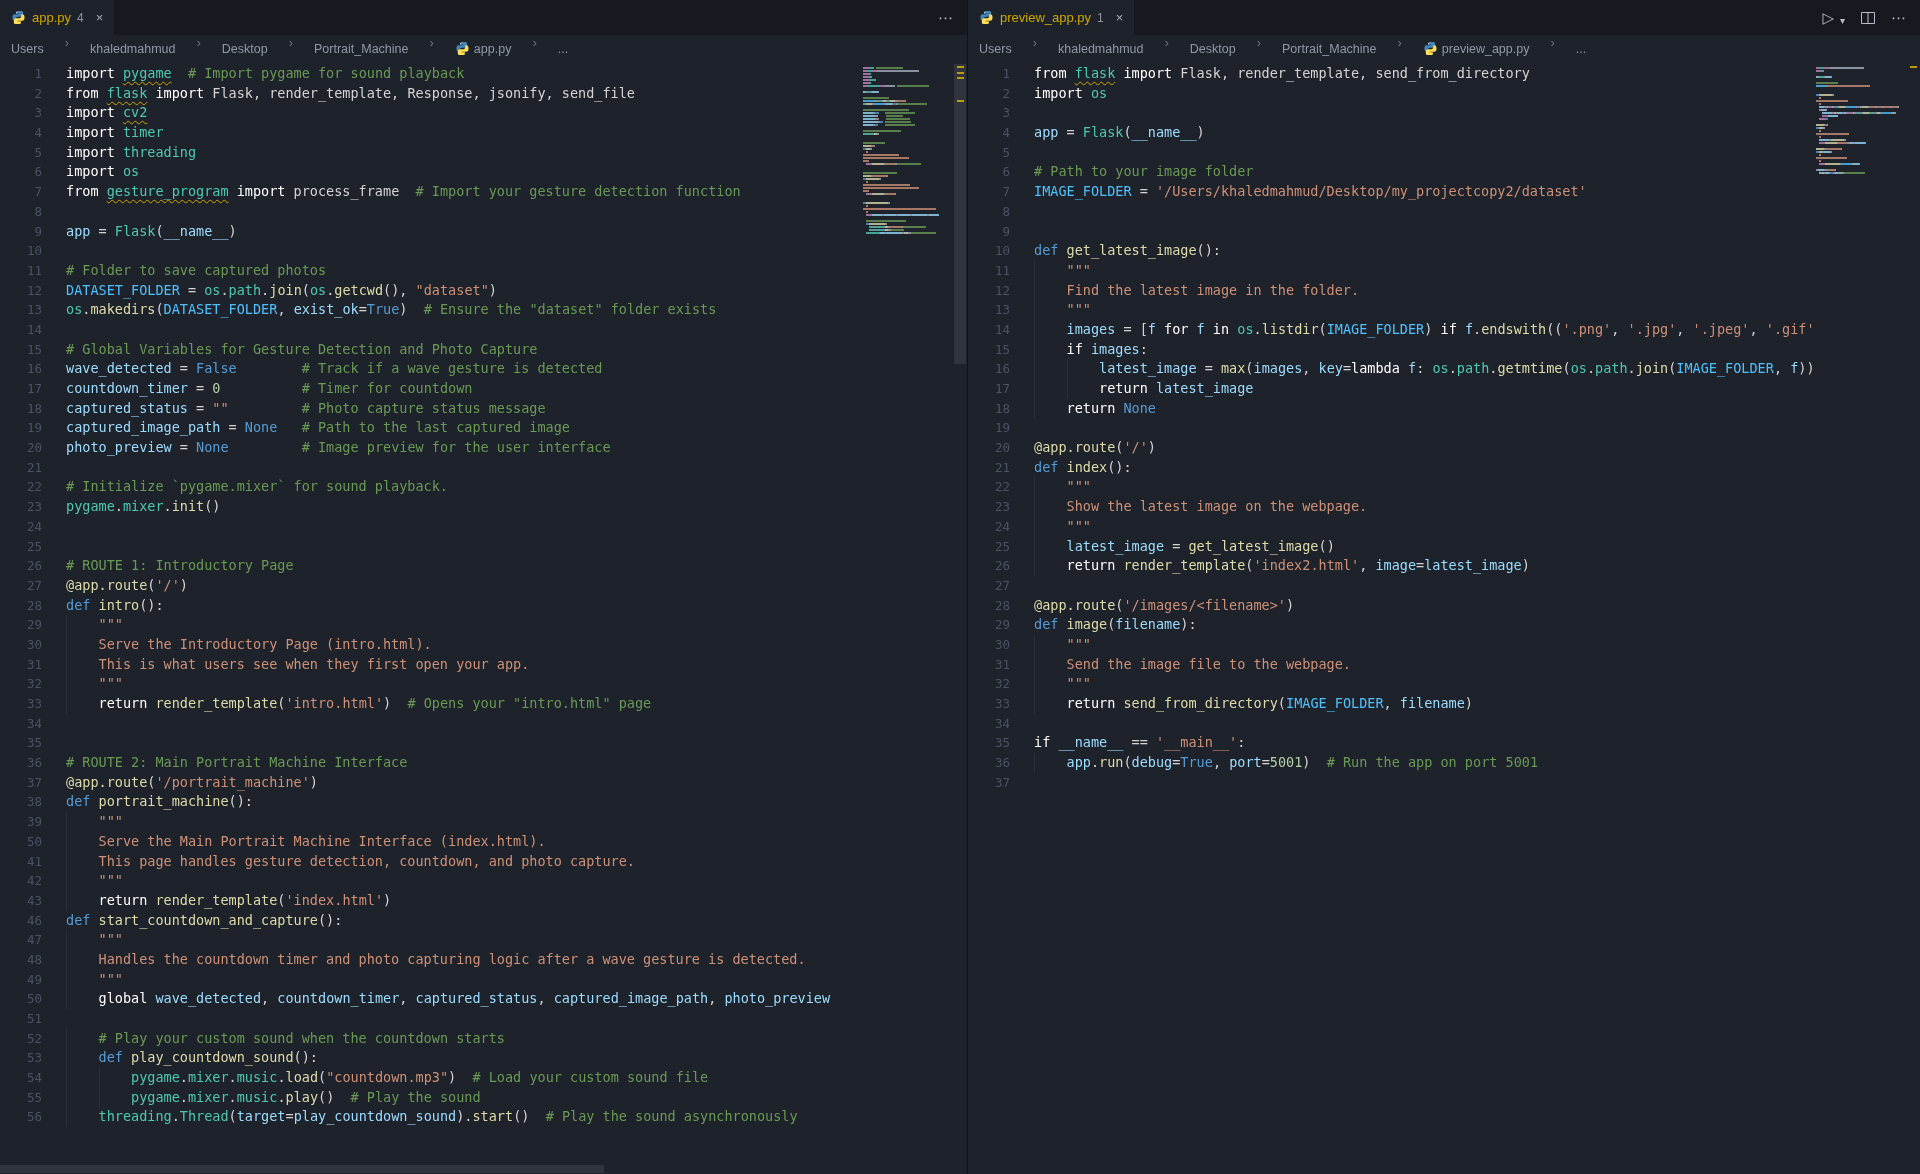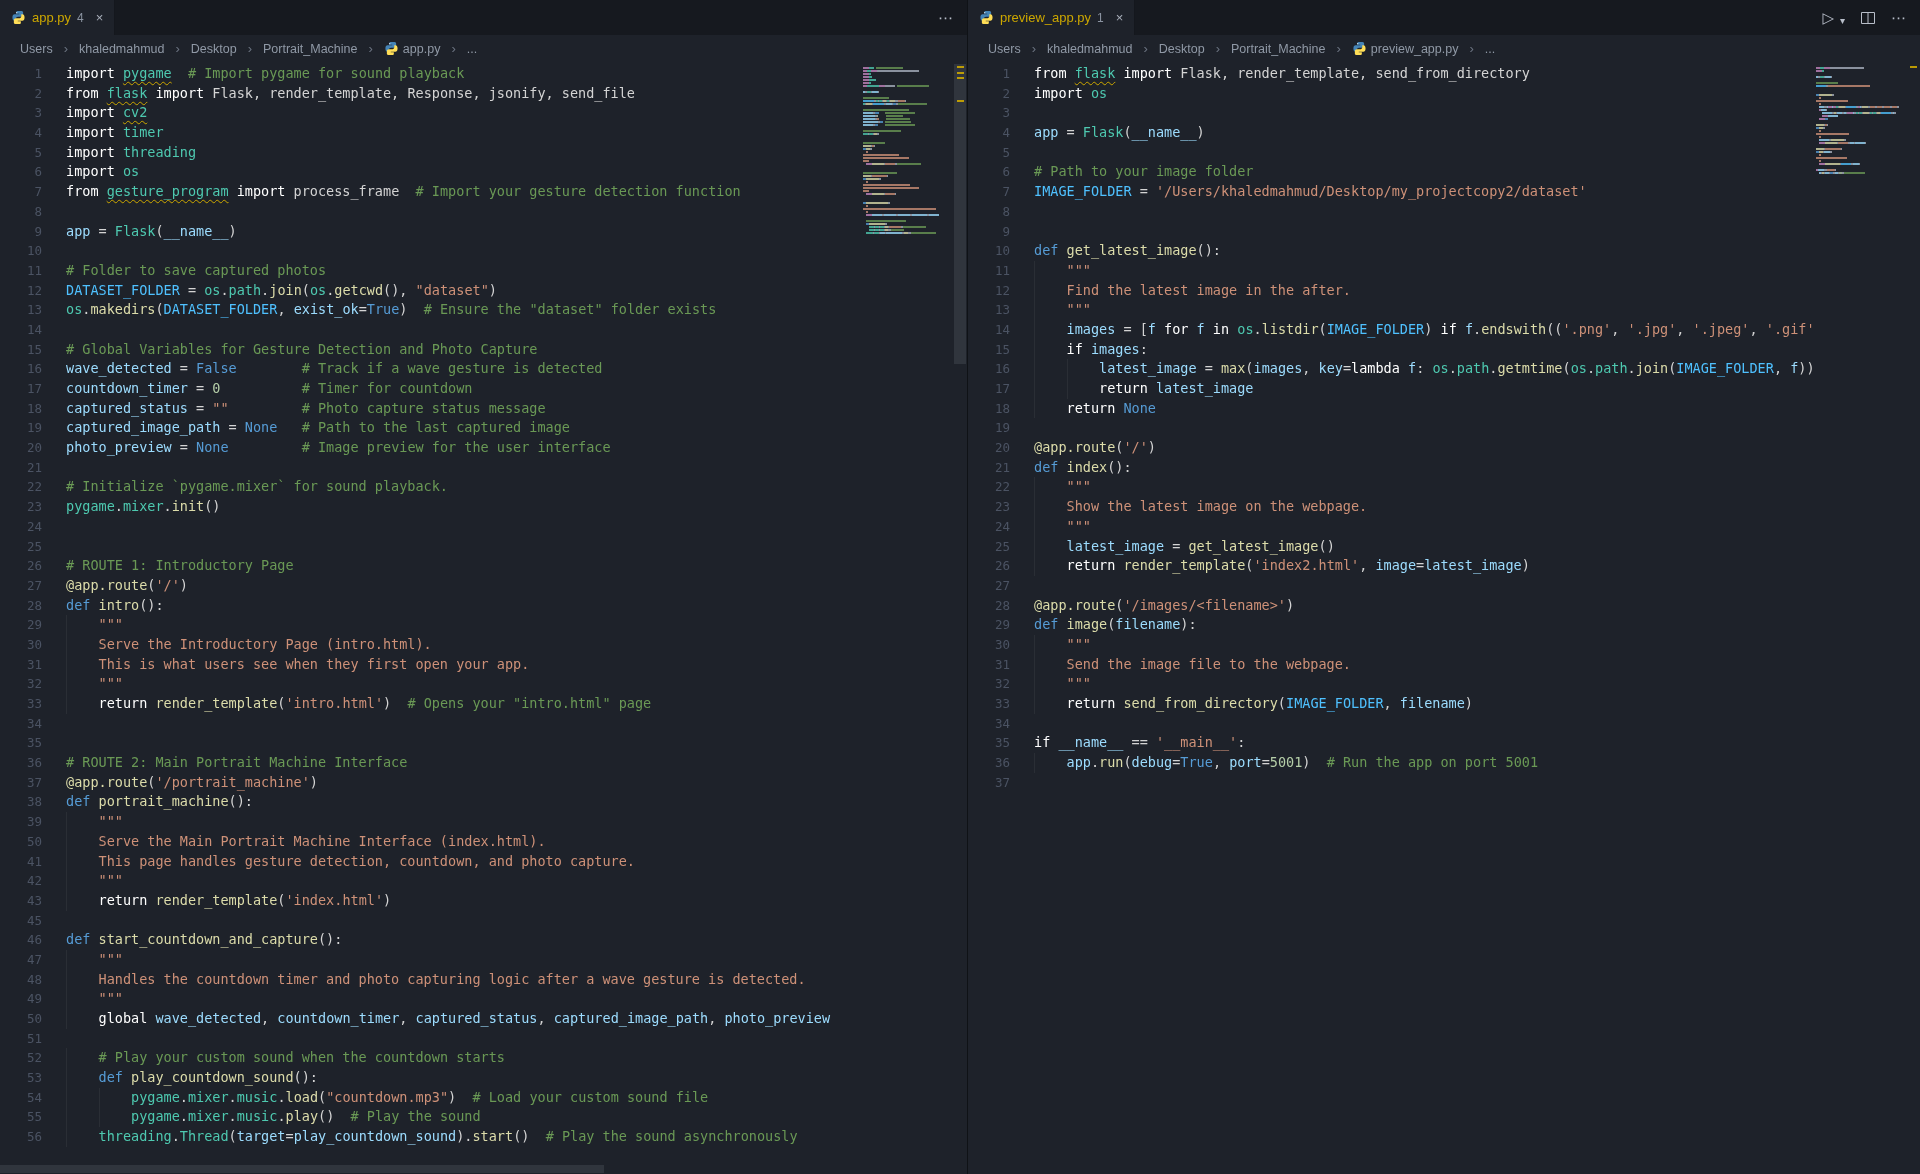--- a/index.html
+++ b/index.html
@@ -10,21 +10,21 @@
   .group-left{width:967px}
   .group-right{flex:1;border-left:1px solid #0f1216}
   .tabbar{flex:0 0 35px;height:35px;background:#16191f;display:flex;align-items:stretch;justify-content:space-between}
   .tab{display:flex;align-items:center;gap:6px;padding:0 11px;background:#1e222a;cursor:pointer;border-right:1px solid #14171d}
   .tab-label{font-size:13px;color:#cca700;white-space:nowrap}
   .tab-badge{font-size:12px;color:#8b93a1}
   .tab-close{font-size:13px;color:#a9afbb;margin-left:6px;cursor:pointer}
   .tab-actions{display:flex;align-items:center;gap:15px;padding:0 14px;color:#b8bec9}
   .action{font-size:15px;line-height:1;cursor:pointer;display:inline-flex;align-items:center}
   .action.chev{font-size:10px;margin-left:-9px;margin-top:6px}
-  .crumbs{flex:0 0 27px;height:27px;display:flex;align-items:center;padding-left:20px;font-size:12.5px;color:#9099a6;gap:11px;background:#1e222a;white-space:nowrap}
+  .crumbs{flex:0 0 27px;height:27px;display:flex;padding-left:11px;font-size:12.5px;color:#9099a6;gap:21px;background:#1e222a;white-space:nowrap}
   .crumb{display:inline-flex;align-items:center;gap:4px;cursor:pointer}
   .crumb-sep{color:#6b7380;font-size:13px}
   .py-icon{display:inline-flex;width:15px;height:15px;flex:0 0 15px}
   .editor{flex:1;position:relative;overflow:hidden;background:#1e222a}
   .code{position:absolute;left:0;right:0;top:2px;bottom:0;font-family:"DejaVu Sans Mono",monospace;font-size:13.5px;line-height:19.7px;overflow:hidden}
   .row{display:flex;height:19.7px;white-space:pre}
   .ln{flex:0 0 42px;text-align:right;color:#4b5363;font-size:12.5px;line-height:19.7px;user-select:none}
   .lc{position:relative;padding-left:24px;flex:1}
   .guide{position:absolute;top:0;bottom:0;width:1px;background:rgba(255,255,255,0.055)}
   .tk-d{color:#d4d4d4}
@@ -144,21 +144,20 @@
           <div class="row"><span class="ln">34</span><span class="lc"></span></div>
           <div class="row"><span class="ln">35</span><span class="lc"></span></div>
           <div class="row"><span class="ln">36</span><span class="lc"><span class="tk-com"># ROUTE 2: Main Portrait Machine Interface</span></span></div>
           <div class="row"><span class="ln">37</span><span class="lc"><span class="tk-dec">@app.route</span><span class="tk-d">(</span><span class="tk-str">'/portrait_machine'</span><span class="tk-d">)</span></span></div>
           <div class="row"><span class="ln">38</span><span class="lc"><span class="tk-kw2">def </span><span class="tk-fn">portrait_machine</span><span class="tk-d">():</span></span></div>
           <div class="row"><span class="ln">39</span><span class="lc"><span class="guide" style="left: 24px;"></span><span class="tk-d">    </span><span class="tk-str">"""</span></span></div>
           <div class="row"><span class="ln">50</span><span class="lc"><span class="guide" style="left: 24px;"></span><span class="tk-str">    Serve the Main Portrait Machine Interface (index.html).</span></span></div>
           <div class="row"><span class="ln">41</span><span class="lc"><span class="guide" style="left: 24px;"></span><span class="tk-str">    This page handles gesture detection, countdown, and photo capture.</span></span></div>
           <div class="row"><span class="ln">42</span><span class="lc"><span class="guide" style="left: 24px;"></span><span class="tk-str">    """</span></span></div>
           <div class="row"><span class="ln">43</span><span class="lc"><span class="guide" style="left: 24px;"></span><span class="tk-d">    </span><span class="tk-kw">return </span><span class="tk-fn">render_template</span><span class="tk-d">(</span><span class="tk-str">'index.html'</span><span class="tk-d">)</span></span></div>
-          <div class="row"><span class="ln">45</span><span class="lc"></span></div>
           <div class="row"><span class="ln">46</span><span class="lc"><span class="tk-kw2">def </span><span class="tk-fn">start_countdown_and_capture</span><span class="tk-d">():</span></span></div>
           <div class="row"><span class="ln">47</span><span class="lc"><span class="guide" style="left: 24px;"></span><span class="tk-d">    </span><span class="tk-str">"""</span></span></div>
           <div class="row"><span class="ln">48</span><span class="lc"><span class="guide" style="left: 24px;"></span><span class="tk-str">    Handles the countdown timer and photo capturing logic after a wave gesture is detected.</span></span></div>
           <div class="row"><span class="ln">49</span><span class="lc"><span class="guide" style="left: 24px;"></span><span class="tk-d">    </span><span class="tk-str">"""</span></span></div>
           <div class="row"><span class="ln">50</span><span class="lc"><span class="guide" style="left: 24px;"></span><span class="tk-d">    </span><span class="tk-kw">global </span><span class="tk-var">wave_detected</span><span class="tk-d">, </span><span class="tk-var">countdown_timer</span><span class="tk-d">, </span><span class="tk-var">captured_status</span><span class="tk-d">, </span><span class="tk-var">captured_image_path</span><span class="tk-d">, </span><span class="tk-var">photo_preview</span></span></div>
           <div class="row"><span class="ln">51</span><span class="lc"></span></div>
           <div class="row"><span class="ln">52</span><span class="lc"><span class="guide" style="left: 24px;"></span><span class="tk-d">    </span><span class="tk-com"># Play your custom sound when the countdown starts</span></span></div>
           <div class="row"><span class="ln">53</span><span class="lc"><span class="guide" style="left: 24px;"></span><span class="tk-d">    </span><span class="tk-kw2">def </span><span class="tk-fn">play_countdown_sound</span><span class="tk-d">():</span></span></div>
           <div class="row"><span class="ln">54</span><span class="lc"><span class="guide" style="left: 24px;"></span><span class="guide" style="left: 56.52px;"></span><span class="tk-d">        </span><span class="tk-mod">pygame</span><span class="tk-d">.</span><span class="tk-mod">mixer</span><span class="tk-d">.</span><span class="tk-mod">music</span><span class="tk-d">.</span><span class="tk-fn">load</span><span class="tk-d">(</span><span class="tk-str">"countdown.mp3"</span><span class="tk-d">)  </span><span class="tk-com"># Load your custom sound file</span></span></div>
           <div class="row"><span class="ln">55</span><span class="lc"><span class="guide" style="left: 24px;"></span><span class="guide" style="left: 56.52px;"></span><span class="tk-d">        </span><span class="tk-mod">pygame</span><span class="tk-d">.</span><span class="tk-mod">mixer</span><span class="tk-d">.</span><span class="tk-mod">music</span><span class="tk-d">.</span><span class="tk-fn">play</span><span class="tk-d">()  </span><span class="tk-com"># Play the sound</span></span></div>
@@ -302,21 +301,21 @@
           <div class="row"><span class="ln">2</span><span class="lc"><span class="tk-kw">import </span><span class="tk-mod">os</span></span></div>
           <div class="row"><span class="ln">3</span><span class="lc"></span></div>
           <div class="row"><span class="ln">4</span><span class="lc"><span class="tk-var">app</span><span class="tk-d"> = </span><span class="tk-cls">Flask</span><span class="tk-d">(</span><span class="tk-var">__name__</span><span class="tk-d">)</span></span></div>
           <div class="row"><span class="ln">5</span><span class="lc"></span></div>
           <div class="row"><span class="ln">6</span><span class="lc"><span class="tk-com"># Path to your image folder</span></span></div>
           <div class="row"><span class="ln">7</span><span class="lc"><span class="tk-const">IMAGE_FOLDER</span><span class="tk-d"> = </span><span class="tk-str">'/Users/khaledmahmud/Desktop/my_projectcopy2/dataset'</span></span></div>
           <div class="row"><span class="ln">8</span><span class="lc"></span></div>
           <div class="row"><span class="ln">9</span><span class="lc"></span></div>
           <div class="row"><span class="ln">10</span><span class="lc"><span class="tk-kw2">def </span><span class="tk-fn">get_latest_image</span><span class="tk-d">():</span></span></div>
           <div class="row"><span class="ln">11</span><span class="lc"><span class="guide" style="left: 24px;"></span><span class="tk-d">    </span><span class="tk-str">"""</span></span></div>
-          <div class="row"><span class="ln">12</span><span class="lc"><span class="guide" style="left: 24px;"></span><span class="tk-str">    Find the latest image in the after.</span></span></div>
+          <div class="row"><span class="ln">12</span><span class="lc"><span class="guide" style="left: 24px;"></span><span class="tk-str">    Find the latest image in the folder.</span></span></div>
           <div class="row"><span class="ln">13</span><span class="lc"><span class="guide" style="left: 24px;"></span><span class="tk-d">    </span><span class="tk-str">"""</span></span></div>
           <div class="row"><span class="ln">14</span><span class="lc"><span class="guide" style="left: 24px;"></span><span class="tk-d">    </span><span class="tk-var">images</span><span class="tk-d"> = [</span><span class="tk-var">f</span><span class="tk-kw"> for </span><span class="tk-var">f</span><span class="tk-kw"> in </span><span class="tk-mod">os</span><span class="tk-d">.</span><span class="tk-fn">listdir</span><span class="tk-d">(</span><span class="tk-const">IMAGE_FOLDER</span><span class="tk-d">) </span><span class="tk-kw">if </span><span class="tk-var">f</span><span class="tk-d">.</span><span class="tk-fn">endswith</span><span class="tk-d">((</span><span class="tk-str">'.png'</span><span class="tk-d">, </span><span class="tk-str">'.jpg'</span><span class="tk-d">, </span><span class="tk-str">'.jpeg'</span><span class="tk-d">, </span><span class="tk-str">'.gif'</span><span class="tk-d">))]</span></span></div>
           <div class="row"><span class="ln">15</span><span class="lc"><span class="guide" style="left: 24px;"></span><span class="tk-d">    </span><span class="tk-kw">if </span><span class="tk-var">images</span><span class="tk-d">:</span></span></div>
           <div class="row"><span class="ln">16</span><span class="lc"><span class="guide" style="left: 24px;"></span><span class="guide" style="left: 56.52px;"></span><span class="tk-d">        </span><span class="tk-var">latest_image</span><span class="tk-d"> = </span><span class="tk-fn">max</span><span class="tk-d">(</span><span class="tk-var">images</span><span class="tk-d">, </span><span class="tk-var">key</span><span class="tk-d">=</span><span class="tk-kw">lambda </span><span class="tk-var">f</span><span class="tk-d">: </span><span class="tk-mod">os</span><span class="tk-d">.</span><span class="tk-mod">path</span><span class="tk-d">.</span><span class="tk-fn">getmtime</span><span class="tk-d">(</span><span class="tk-mod">os</span><span class="tk-d">.</span><span class="tk-mod">path</span><span class="tk-d">.</span><span class="tk-fn">join</span><span class="tk-d">(</span><span class="tk-const">IMAGE_FOLDER</span><span class="tk-d">, </span><span class="tk-var">f</span><span class="tk-d">)))</span></span></div>
           <div class="row"><span class="ln">17</span><span class="lc"><span class="guide" style="left: 24px;"></span><span class="guide" style="left: 56.52px;"></span><span class="tk-d">        </span><span class="tk-kw">return </span><span class="tk-var">latest_image</span></span></div>
           <div class="row"><span class="ln">18</span><span class="lc"><span class="guide" style="left: 24px;"></span><span class="tk-d">    </span><span class="tk-kw">return </span><span class="tk-kw2">None</span></span></div>
           <div class="row"><span class="ln">19</span><span class="lc"></span></div>
           <div class="row"><span class="ln">20</span><span class="lc"><span class="tk-dec">@app.route</span><span class="tk-d">(</span><span class="tk-str">'/'</span><span class="tk-d">)</span></span></div>
           <div class="row"><span class="ln">21</span><span class="lc"><span class="tk-kw2">def </span><span class="tk-fn">index</span><span class="tk-d">():</span></span></div>
           <div class="row"><span class="ln">22</span><span class="lc"><span class="guide" style="left: 24px;"></span><span class="tk-d">    </span><span class="tk-str">"""</span></span></div>

